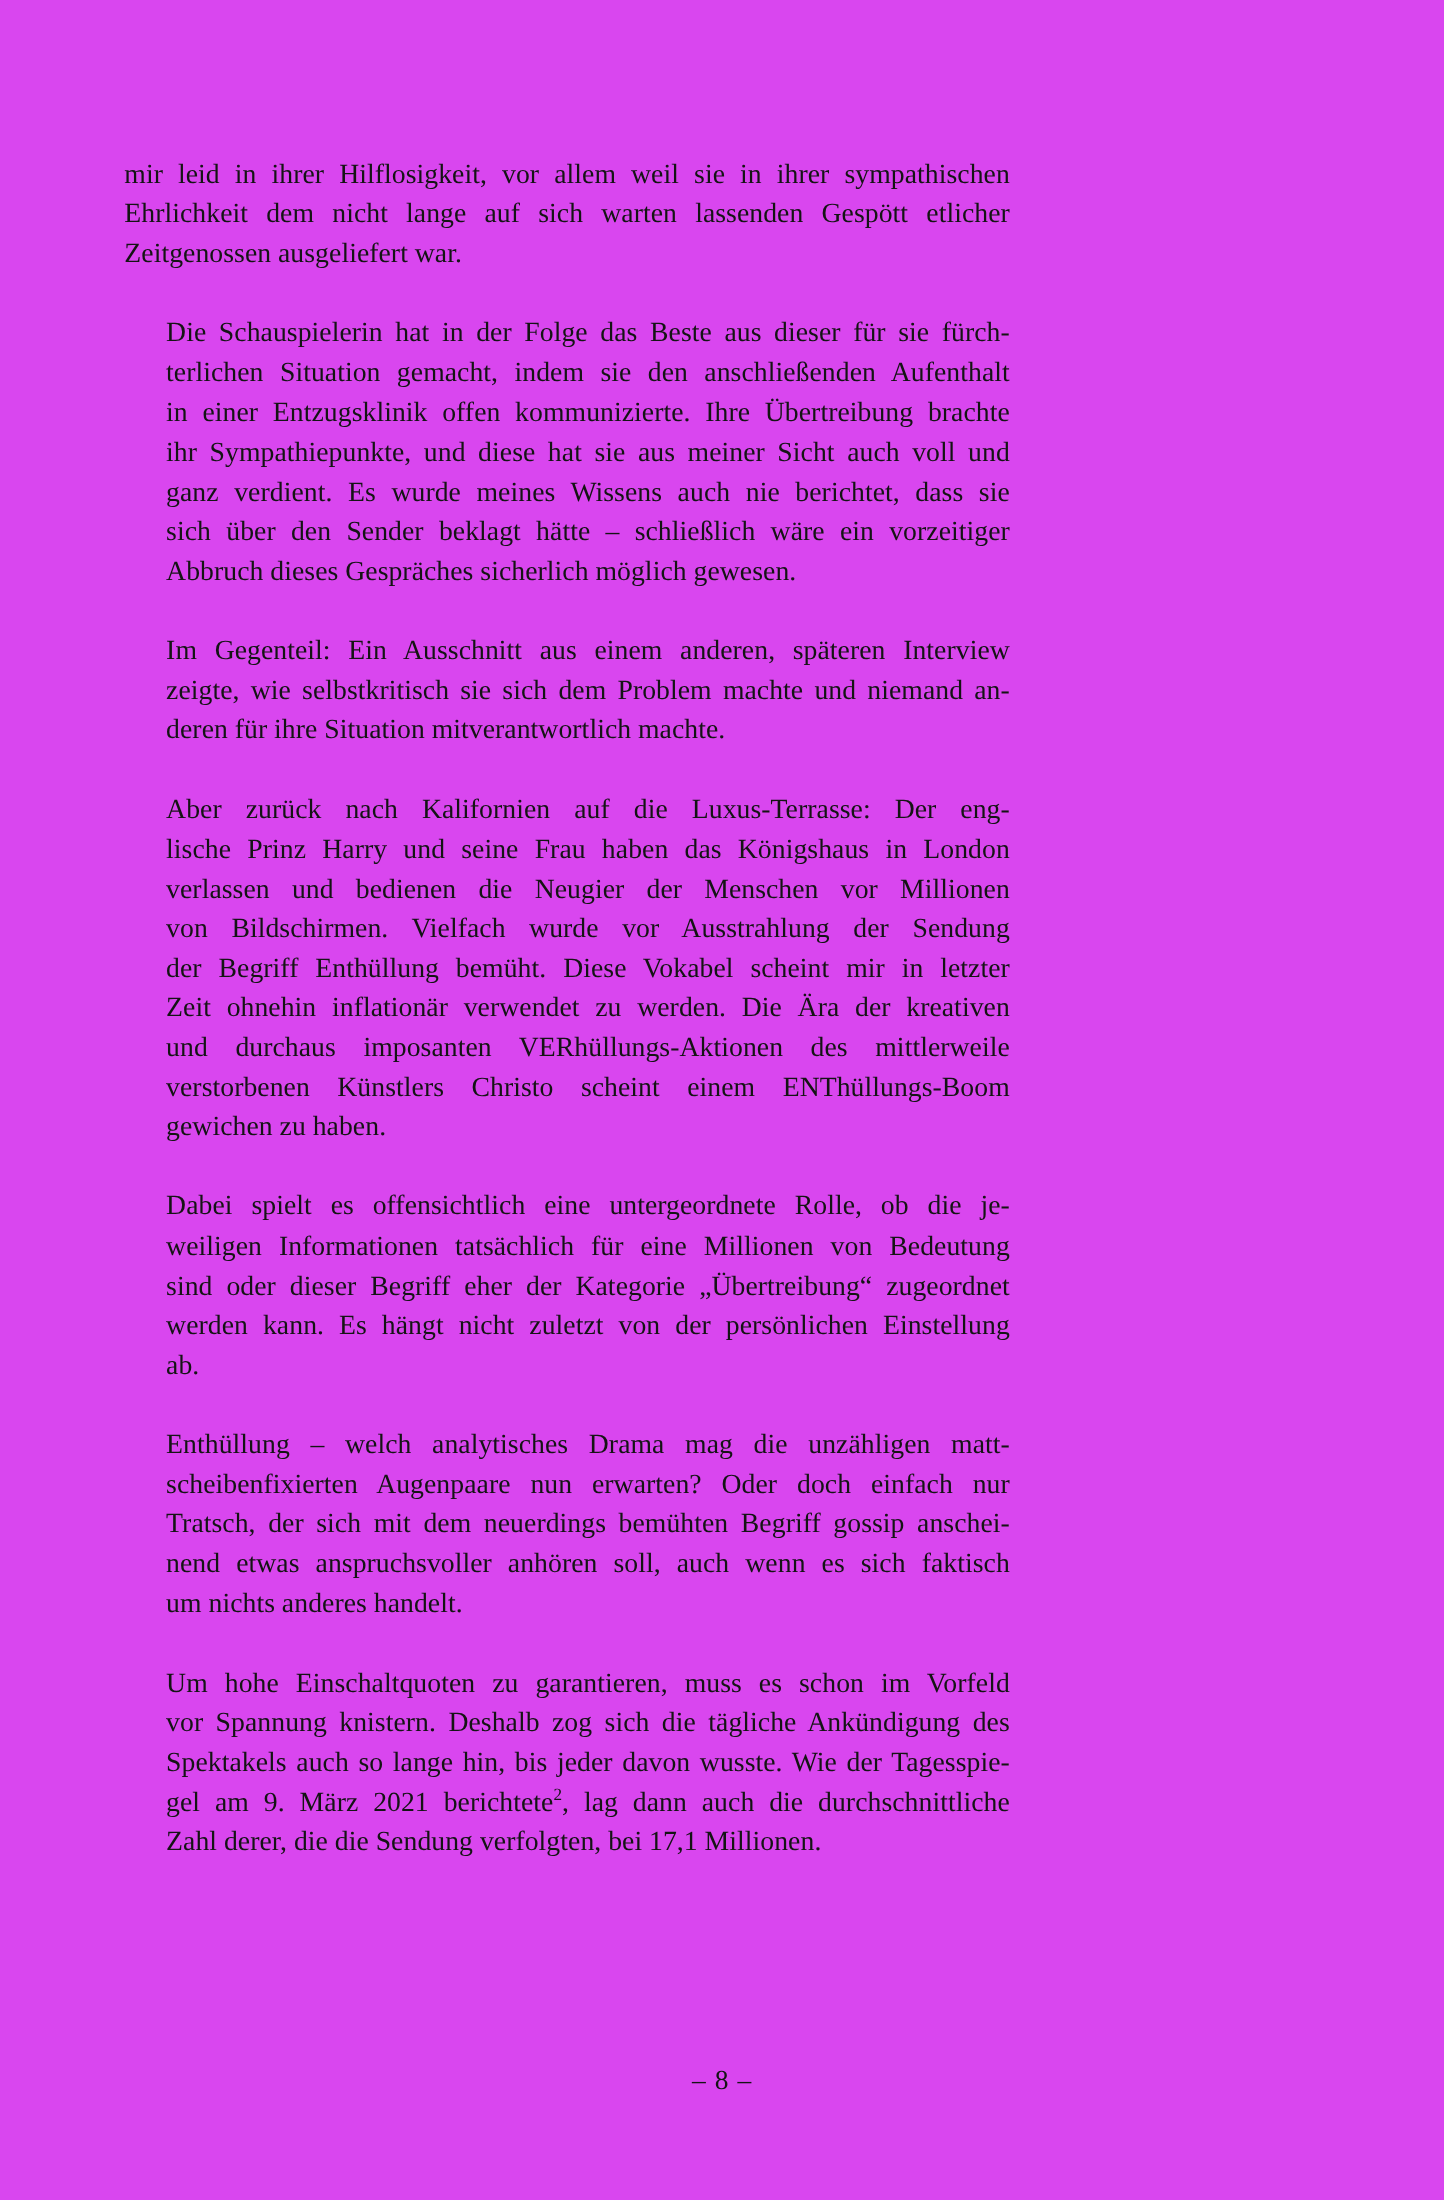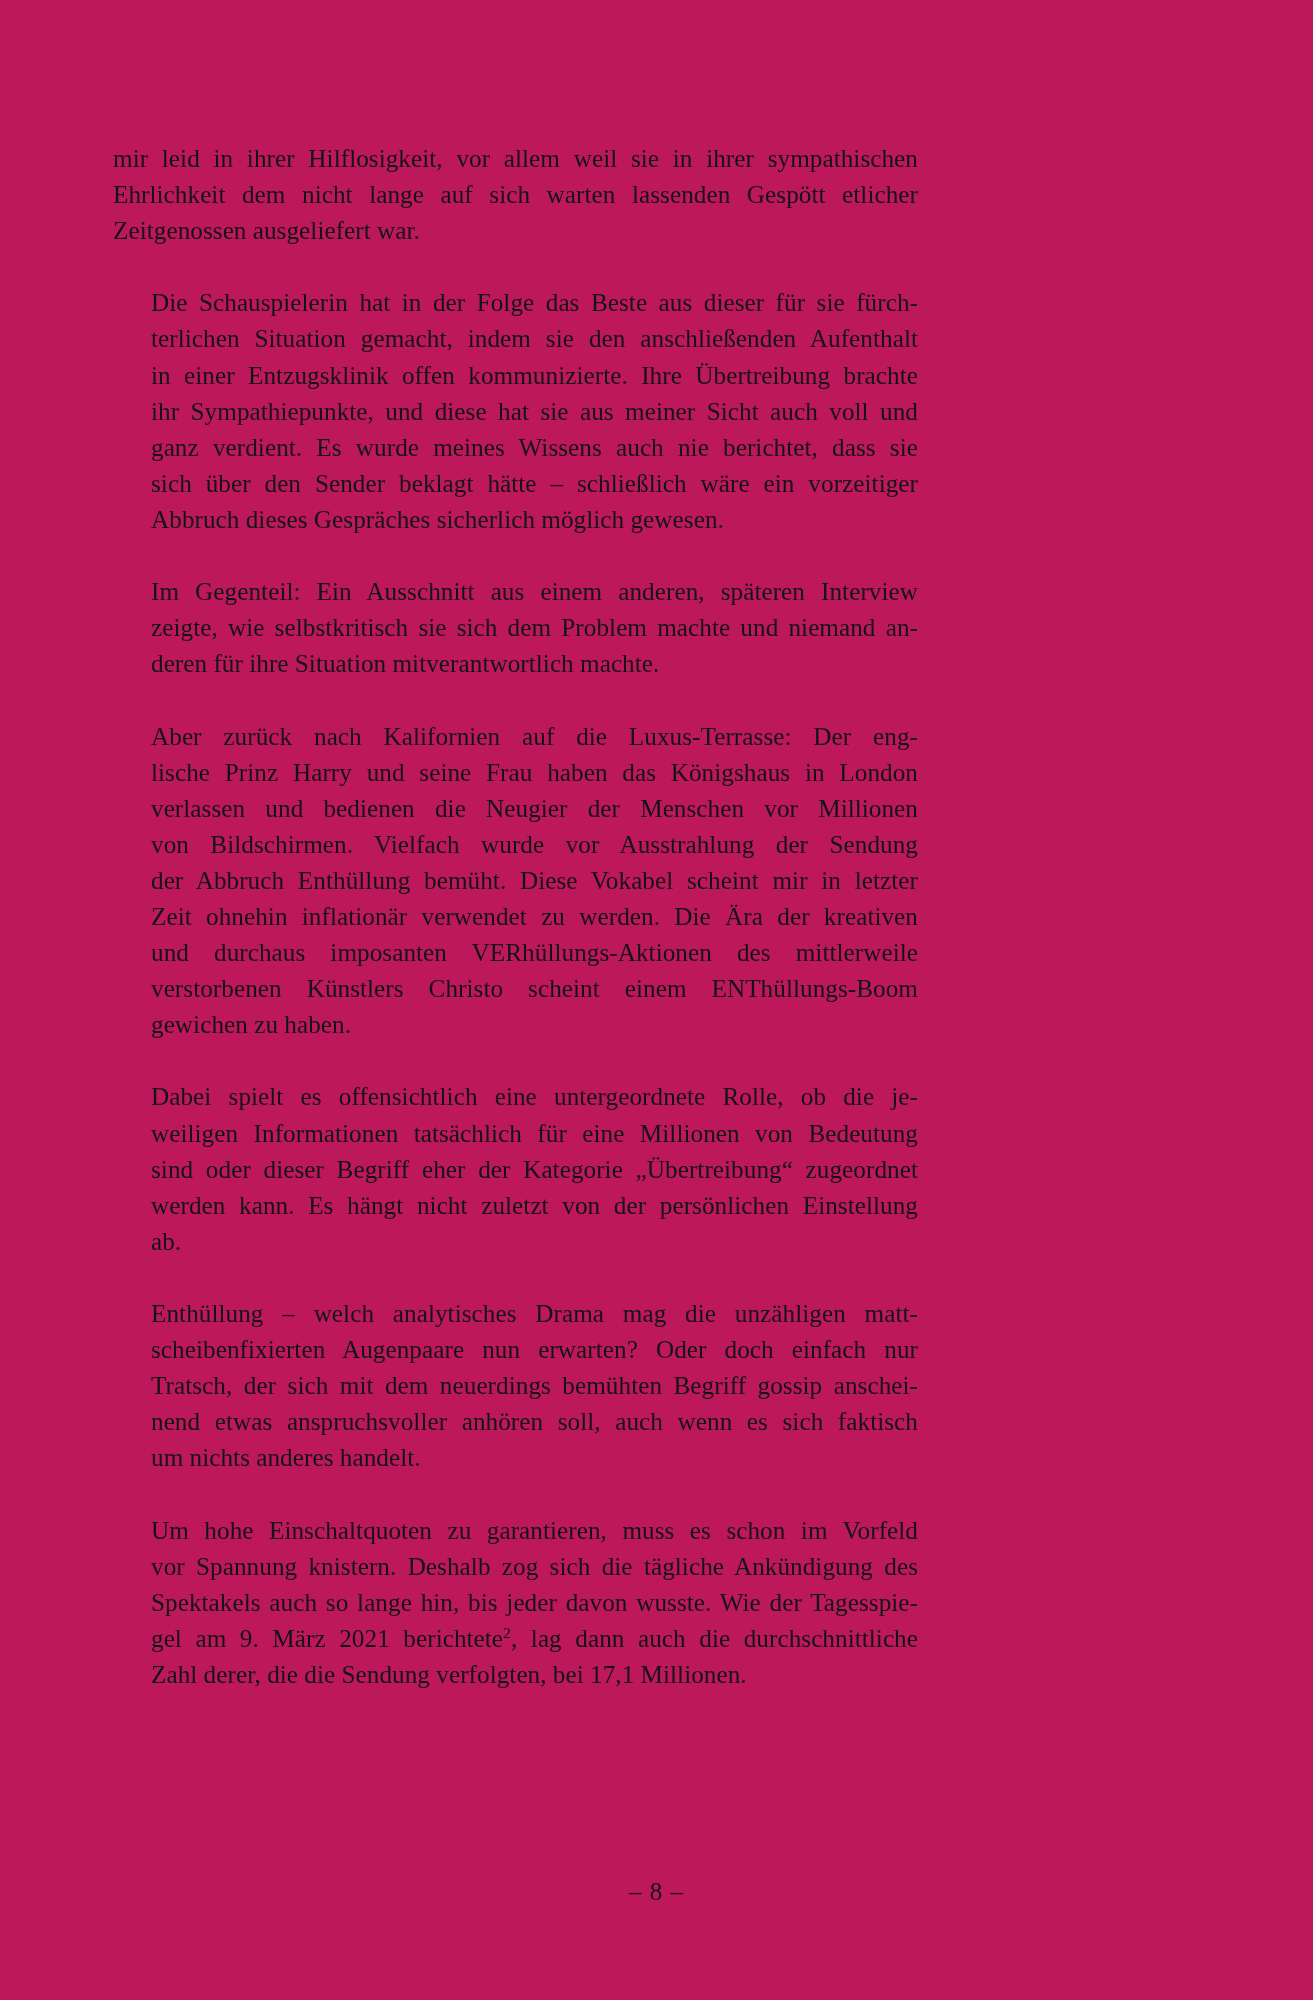--- a/index.html
+++ b/index.html
@@ -16,21 +16,21 @@
     color: #141414;
     overflow: hidden;
   }
 
   .page {
     position: absolute;
     left: 0;
     top: 0;
     width: 1313px;
     height: 2000px;
-    background: #be185d;
+    background: #d946ef;
   }
 
   .text-block {
     position: absolute;
     left: 113px;
     top: 141px;
     width: 805px;
   }
 
   p.para {
@@ -113,21 +113,21 @@
     <p class="para indent" id="para-p3">
         <span class="ln">Im Gegenteil: Ein Ausschnitt aus einem anderen, späteren Interview</span>
         <span class="ln">zeigte, wie selbstkritisch sie sich dem Problem machte und niemand an-</span>
         <span class="ln last">deren für ihre Situation mitverantwortlich machte.</span>
       </p>
     <p class="para indent" id="para-p4">
         <span class="ln">Aber zurück nach Kalifornien auf die Luxus-Terrasse: Der eng-</span>
         <span class="ln">lische Prinz Harry und seine Frau haben das Königshaus in London</span>
         <span class="ln">verlassen und bedienen die Neugier der Menschen vor Millionen</span>
         <span class="ln">von Bildschirmen. Vielfach wurde vor Ausstrahlung der Sendung</span>
-        <span class="ln">der Abbruch Enthüllung bemüht. Diese Vokabel scheint mir in letzter</span>
+        <span class="ln">der Begriff Enthüllung bemüht. Diese Vokabel scheint mir in letzter</span>
         <span class="ln">Zeit ohnehin inflationär verwendet zu werden. Die Ära der kreativen</span>
         <span class="ln">und durchaus imposanten VERhüllungs-Aktionen des mittlerweile</span>
         <span class="ln">verstorbenen Künstlers Christo scheint einem ENThüllungs-Boom</span>
         <span class="ln last">gewichen zu haben.</span>
       </p>
     <p class="para indent" id="para-p5">
         <span class="ln">Dabei spielt es offensichtlich eine untergeordnete Rolle, ob die je-</span>
         <span class="ln">weiligen Informationen tatsächlich für eine Millionen von Bedeutung</span>
         <span class="ln">sind oder dieser Begriff eher der Kategorie „Übertreibung“ zugeordnet</span>
         <span class="ln">werden kann. Es hängt nicht zuletzt von der persönlichen Einstellung</span>

